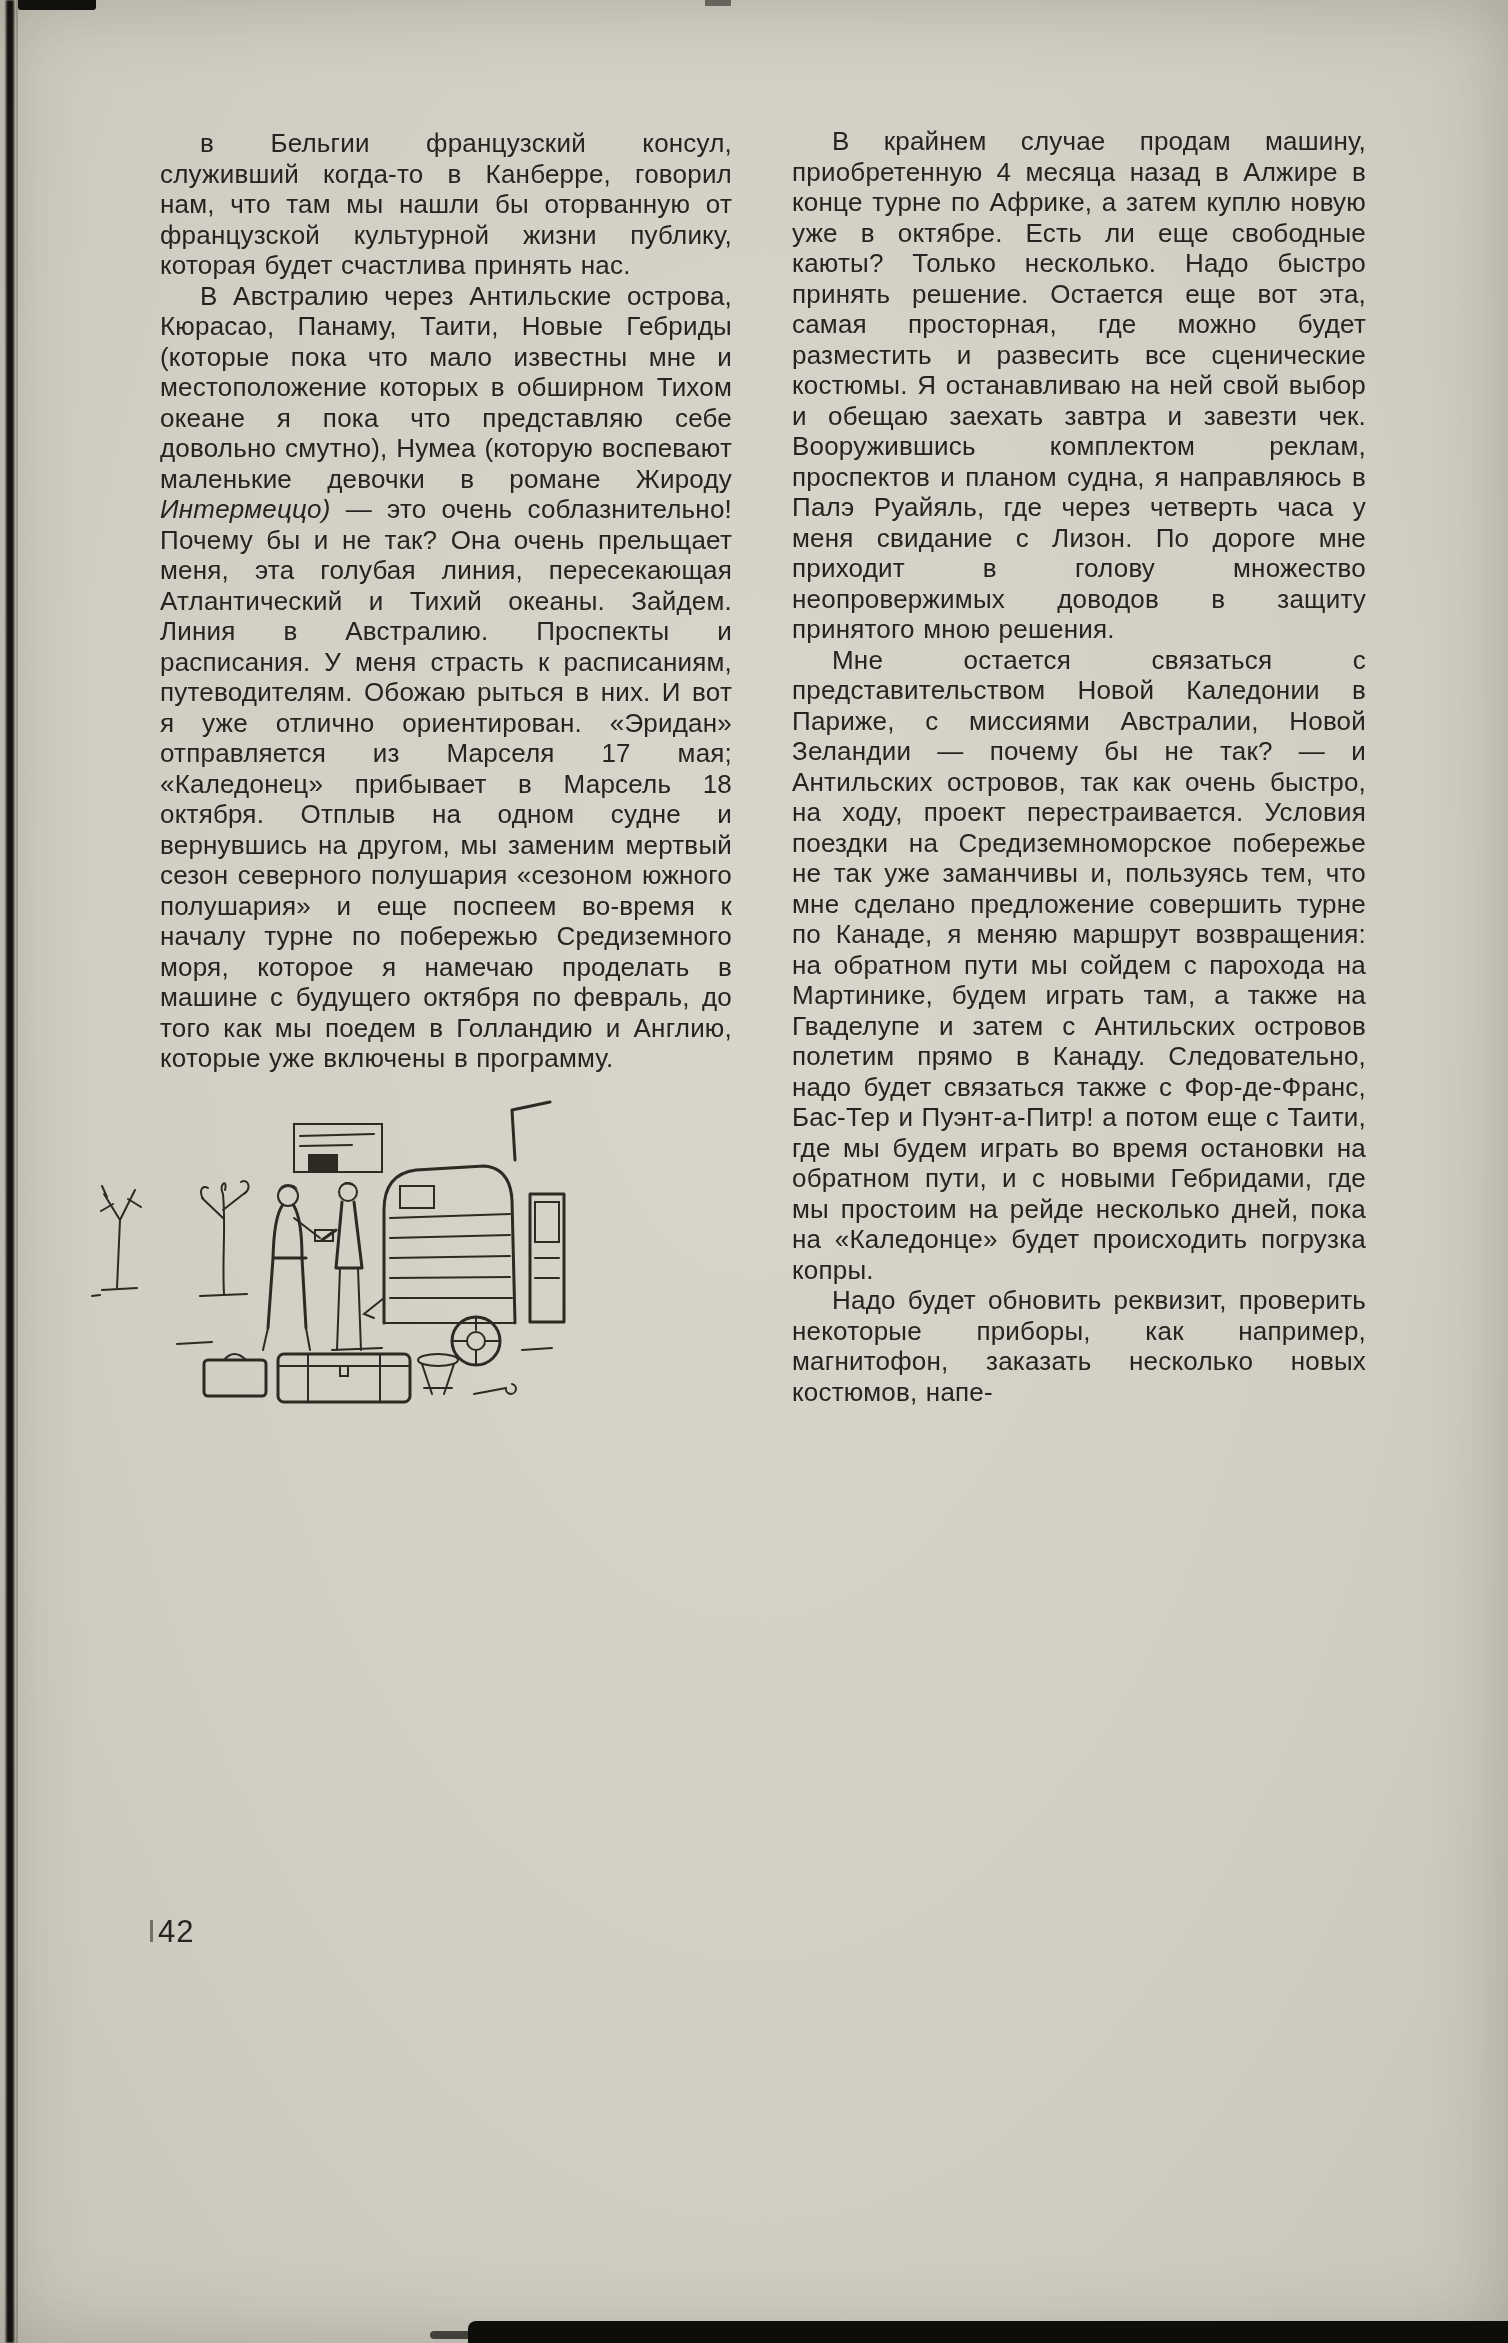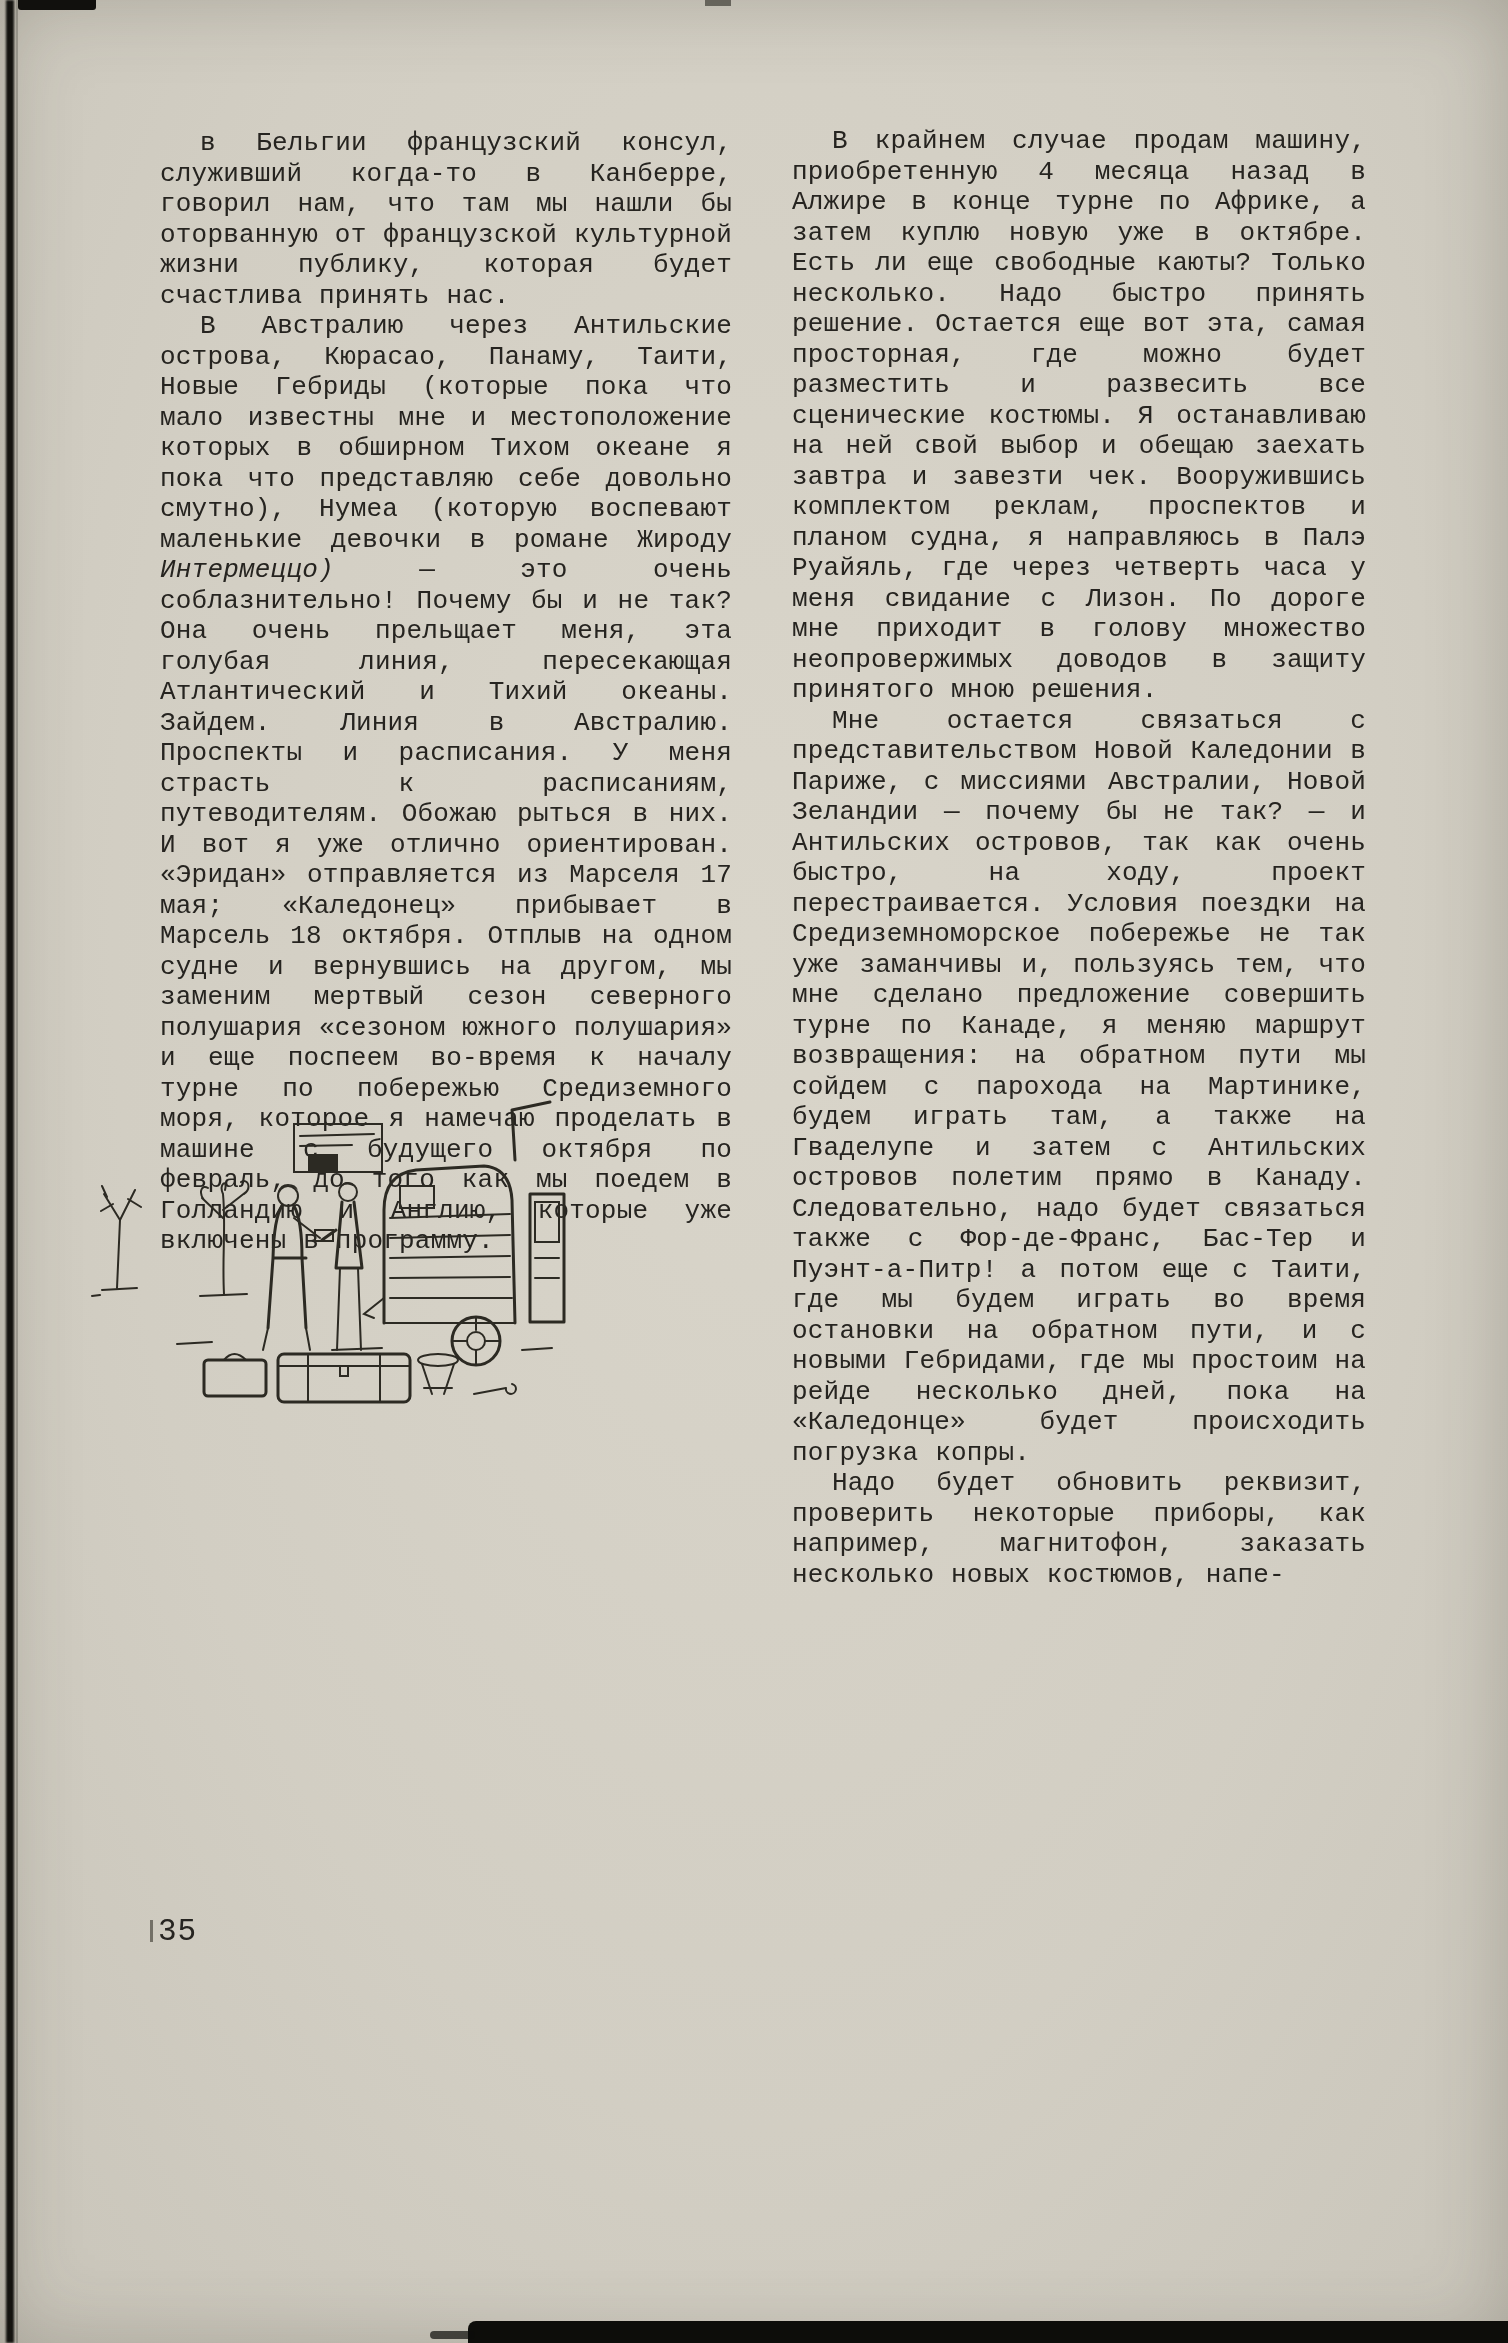--- a/index.html
+++ b/index.html
@@ -3,21 +3,21 @@
 <meta charset="utf-8">
 <style>
   html,body { margin:0; padding:0; background:#b9b6ad; }
   .page {
     position:relative;
     width:1508px; height:2343px;
     margin:0 auto;
     background:#d5d1c6;
     background-image: radial-gradient(ellipse at 50% 40%, #d9d5ca 0%, #d2cec3 60%, #c9c5ba 100%);
     overflow:hidden;
-    font-family:Liberation Mono, monospace;
+    font-family:Liberation Sans, sans-serif;
     color:#262420;
     box-shadow: inset 0 0 80px rgba(60,55,45,0.25);
   }
   
   .edge-left   { position:absolute; left:6px;  top:0; width:8px;  height:100%; background:#14130f; filter:blur(0.8px); }
   .edge-left2  { position:absolute; left:16px; top:0; width:2px;  height:100%; background:rgba(40,38,30,0.25); }
   .tick-top    { position:absolute; left:18px; top:0; width:78px; height:10px; background:#11100d; border-radius:0 0 3px 3px; }
   .speck-top   { position:absolute; left:705px; top:0; width:26px; height:6px; background:#2a2822; opacity:.6; }
   .bar-bottom  { position:absolute; left:468px; bottom:0; width:1040px; height:22px; background:#0d0d0a; border-radius:8px 0 0 0; }
   .bar-bottom-tail { position:absolute; left:430px; bottom:4px; width:45px; height:8px; background:#0d0d0a; opacity:.7; border-radius:4px; }
@@ -114,15 +114,15 @@
       <rect class="ink" x="196" y="256" width="132" height="48" rx="6"></rect>
       <path class="ink-thin" d="M196,268 L328,268 M226,256 L226,304 M298,256 L298,304 M258,268 L266,268 L266,278 L258,278 Z"></path>
 
       <ellipse class="ink-thin" cx="356" cy="262" rx="20" ry="6"></ellipse>
       <path class="ink-thin" d="M340,266 L350,296 M372,266 L362,296 M342,290 L370,290"></path>
 
       <path class="ink-thin" d="M392,296 L424,290 M424,290 a5,5 0 1,0 6,-4"></path>
     </svg>
   </div>
 
-  <div class="page-number">35</div>
+  <div class="page-number">42</div>
 
 </div>
 
 </body></html>

